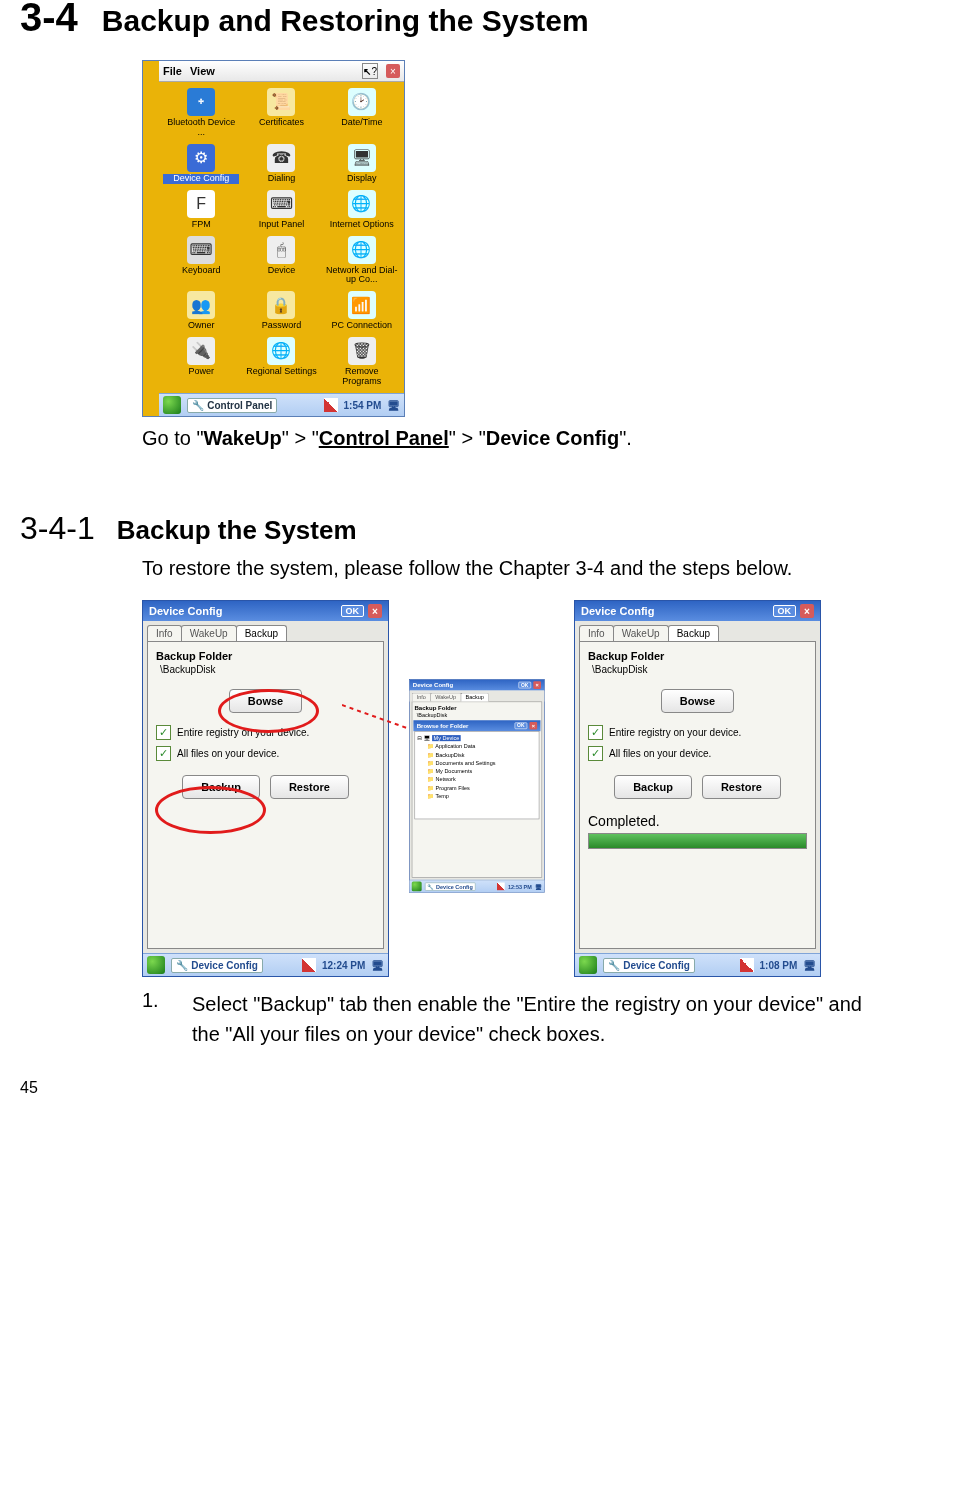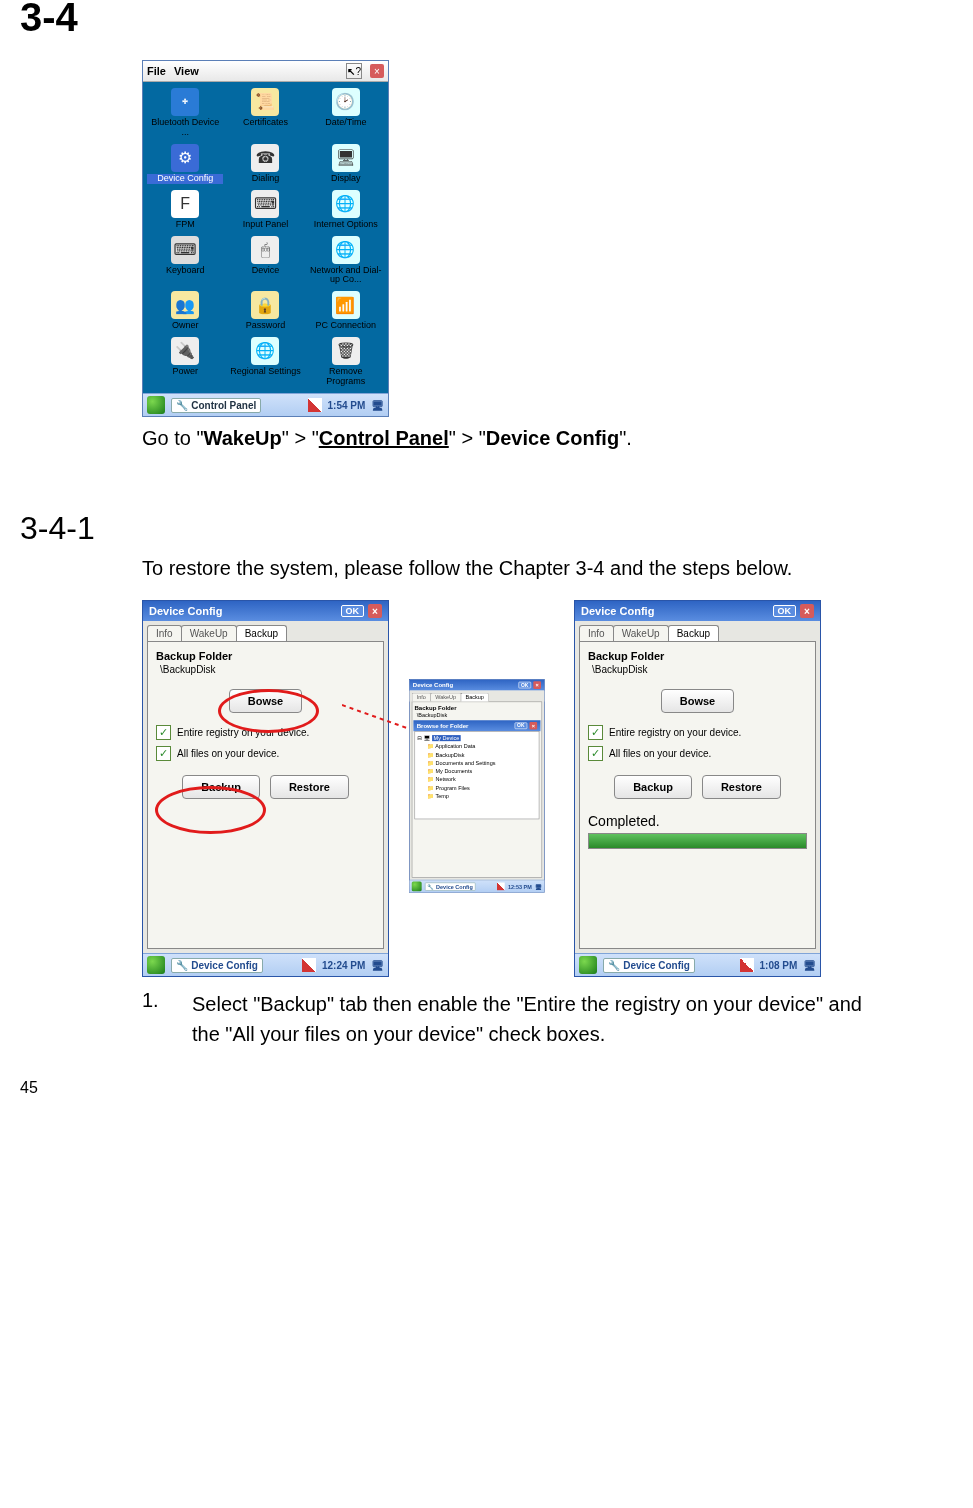--- a/index.html
+++ b/index.html
@@ -47,22 +47,23 @@
     font-size: 20px;
     margin-top: 10px;
   }
   .img-block {
     margin-top: 20px;
   }
   
   .cp-window {
     width: 245px;
     border: 1px solid #5b7fb7;
-    background: #0369a1;
-    font-size: 10px;
+    background: #eab308;
+    font-size: 10px;
+    padding-left: 16px;
   }
   .cp-menubar {
     background: linear-gradient(#fff,#e8e8e8);
     border-bottom: 1px solid #aaa;
     display: flex;
     align-items: center;
     padding: 2px 4px;
     gap: 8px;
     font-size: 11px;
   }
@@ -273,20 +274,21 @@
     font-size: 10px;
   }
 </style>
 </head>
 <body>
 
 <div class="page">
 
   <div class="section-header">
     <span class="sec-num">3-4</span>
+    <span class="sec-title">Backup and Restoring the System</span>
   </div>
 
   <div class="indented img-block">
     <div class="cp-window">
       <div class="cp-menubar">
         <span style="font-weight:bold">File</span>
         <span style="font-weight:bold">View</span>
         <span class="spacer"></span>
         <span class="help-q">
             <b>↖</b>
@@ -377,20 +379,21 @@
         <span>🖥</span>
       </div>
     </div>
     <div class="body-text">
       <span>Go to "</span><b>WakeUp</b><span>" &gt; "</span><b><u>Control Panel</u></b><span>" &gt; "</span><b>Device Config</b><span>".</span>
     </div>
   </div>
 
   <div class="sub-header">
     <span class="sub-num">3-4-1</span>
+    <span class="sub-title">Backup the System</span>
   </div>
   <div class="indented body-text">To restore the system, please follow the Chapter 3-4 and the steps below.</div>
 
   <div class="indented img-block triple" style="position:relative;">
 
     <div class="dc-window" style="position:relative;">
       <div class="dc-title">
         <span>Device Config</span>
         <span class="spacer"></span>
         <span class="ok-btn">OK</span>

